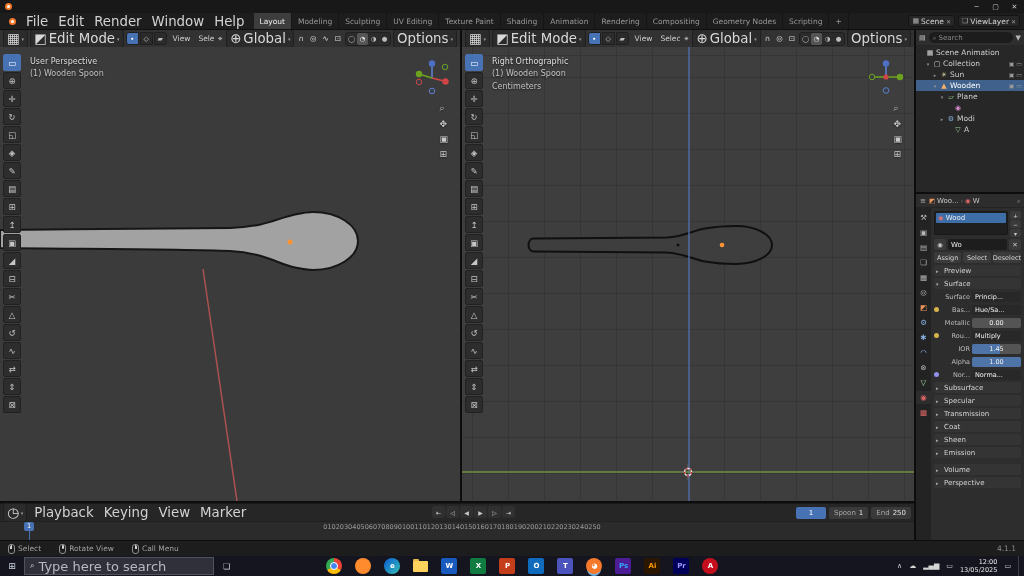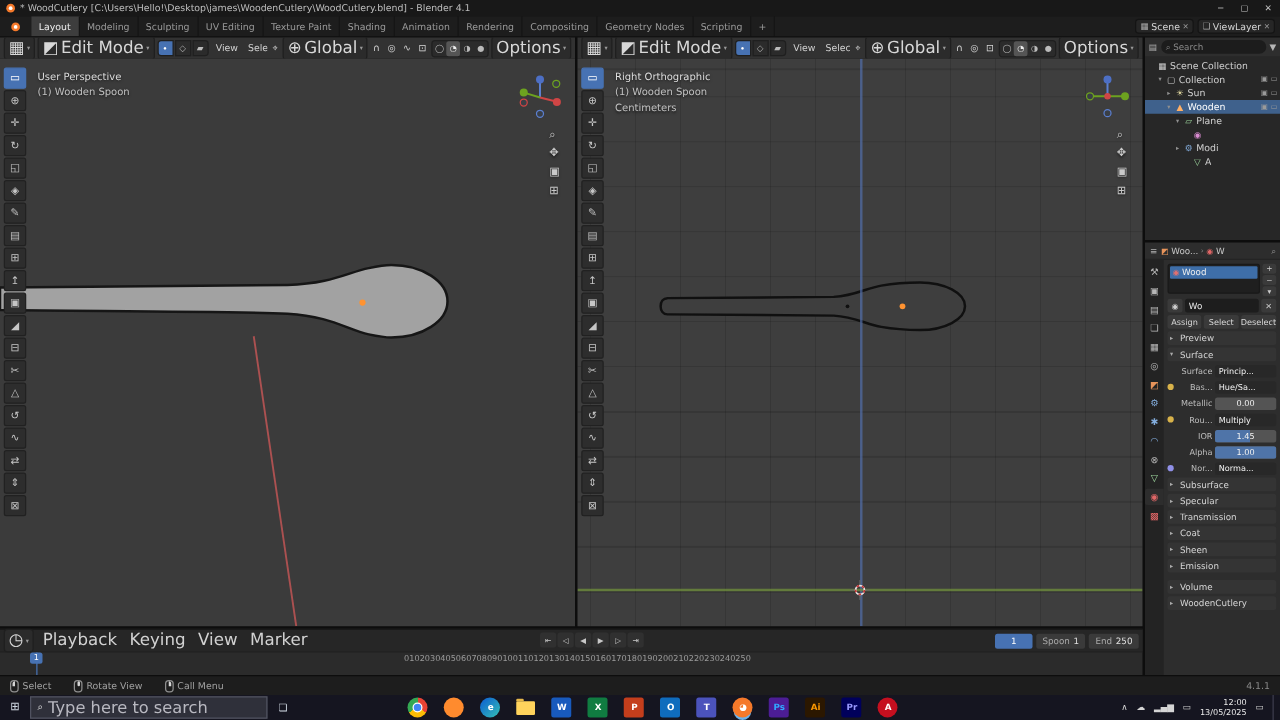--- a/index.html
+++ b/index.html
@@ -170,32 +170,39 @@
 .tb-clock{font-size:6.5px;line-height:1.3;text-align:right;color:#eaeaea;}
 .show-desktop{width:3px;border-left:1px solid #3c3c4c;align-self:stretch;}
 </style>
 </head>
 <body>
 
 <div class="screen">
 
   <div class="titlebar">
     <span class="blender-logo"></span>
-    <span class="title-text">* WoodCutlery [C:\Users\Hello!\Desktop\james\WoodenCutlery\WoodCutlery.blend] - Blender 4.1</span>
     <div class="win-controls">
       <button class="win-btn">─</button>
       <button class="win-btn">▢</button>
       <button class="win-btn">✕</button>
     </div>
   </div>
 
   <div class="topbar">
     <button class="app-menu-logo">
         <span class="blender-logo"></span>
       </button>
+    <nav class="main-menus">
+
+    <button class="menu-btn">File</button>
+        <button class="menu-btn">Edit</button>
+        <button class="menu-btn">Render</button>
+        <button class="menu-btn">Window</button>
+        <button class="menu-btn">Help</button>
+      </nav>
     <div class="ws-tabs">
 
     <button class="ws-tab active">Layout</button>
         <button class="ws-tab">Modeling</button>
         <button class="ws-tab">Sculpting</button>
         <button class="ws-tab">UV Editing</button>
         <button class="ws-tab">Texture Paint</button>
         <button class="ws-tab">Shading</button>
         <button class="ws-tab">Animation</button>
         <button class="ws-tab">Rendering</button>
@@ -507,21 +514,21 @@
             <span>⌕</span>
             <span>Search</span>
           </div>
           <button class="oh-ic">▼</button>
         </div>
         <div class="ol-rows">
 
         <div class="ol-row" style="padding-left: 2px;">
             <span class="ol-arrow"></span>
             <span class="ol-icon">▦</span>
-            <span class="ol-label">Scene Collection</span>
+            <span class="ol-label">Scene Animation</span>
             <span class="ol-vis" style="visibility: hidden;">
               <span class="vis-cam"></span>
               <span class="vis-mon"></span>
             </span>
           </div>
             <div class="ol-row" style="padding-left: 9px;">
             <span class="ol-arrow">▾</span>
             <span class="ol-icon">▢</span>
             <span class="ol-label">Collection</span>
             <span class="ol-vis">
@@ -736,21 +743,21 @@
               </button>
               </div>
             <div class="sections gap-top">
 
             <button class="panel-header">
                 <span class="tri tri-r"></span>
                 <span>Volume</span>
               </button>
                 <button class="panel-header">
                 <span class="tri tri-r"></span>
-                <span>WoodenCutlery</span>
+                <span>Perspective</span>
               </button>
               </div>
           </div>
         </div>
       </div>
     </div>
   </div>
 
   <div class="statusbar">
     <div class="hints">

